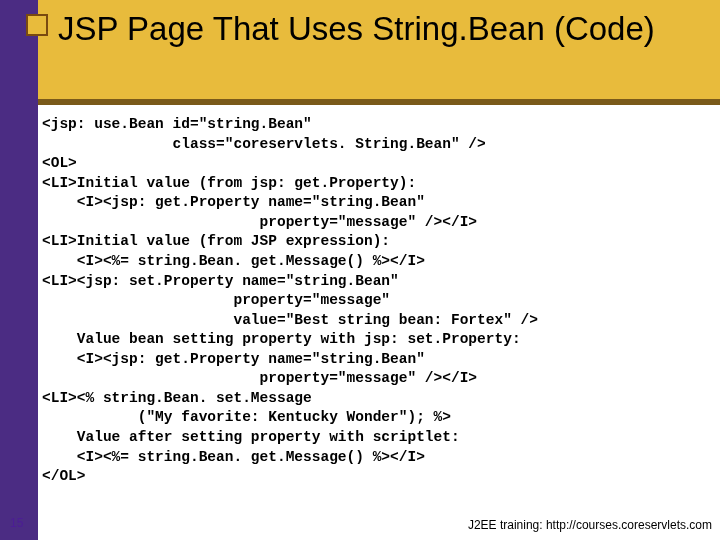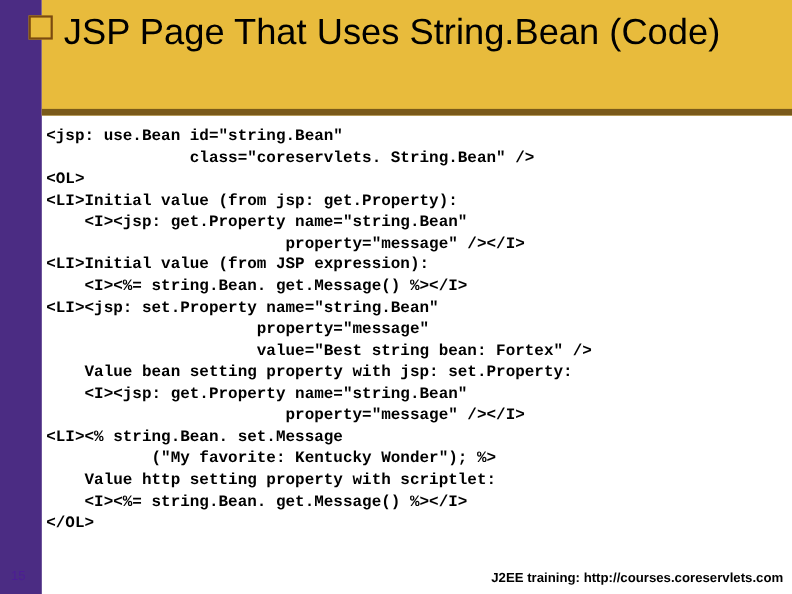--- a/index.html
+++ b/index.html
@@ -63,21 +63,21 @@
     left: 10px;
     bottom: 10px;
     color: #4c1d95;
     font-size: 12px;
   }
   .footer {
     position: absolute;
     right: 8px;
     bottom: 8px;
     font-size: 12px;
-    font-weight: bold;
+    font-weight: normal;
     color: #000;
   }
 </style>
 </head>
 <body>
 
 <div class="left-stripe"></div>
 <div class="title-band"></div>
 <div class="accent-square"></div>
 
@@ -92,18 +92,18 @@
 <span>&lt;LI&gt;Initial value (from JSP expression):</span>
 <span>    &lt;I&gt;&lt;%= string.Bean. get.Message() %&gt;&lt;/I&gt;</span>
 <span>&lt;LI&gt;&lt;jsp: set.Property name="string.Bean"</span>
 <span>                      property="message"</span>
 <span>                      value="Best string bean: Fortex" /&gt;</span>
 <span>    Value bean setting property with jsp: set.Property:</span>
 <span>    &lt;I&gt;&lt;jsp: get.Property name="string.Bean"</span>
 <span>                         property="message" /&gt;&lt;/I&gt;</span>
 <span>&lt;LI&gt;&lt;% string.Bean. set.Message</span>
 <span>           ("My favorite: Kentucky Wonder"); %&gt;</span>
-<span>    Value http setting property with scriptlet:</span>
+<span>    Value after setting property with scriptlet:</span>
 <span>    &lt;I&gt;&lt;%= string.Bean. get.Message() %&gt;&lt;/I&gt;</span>
 <span>&lt;/OL&gt;</span></div>
 
 <div class="page-num">15</div>
 <div class="footer">J2EE training: http://courses.coreservlets.com</div>
 
 </body></html>

